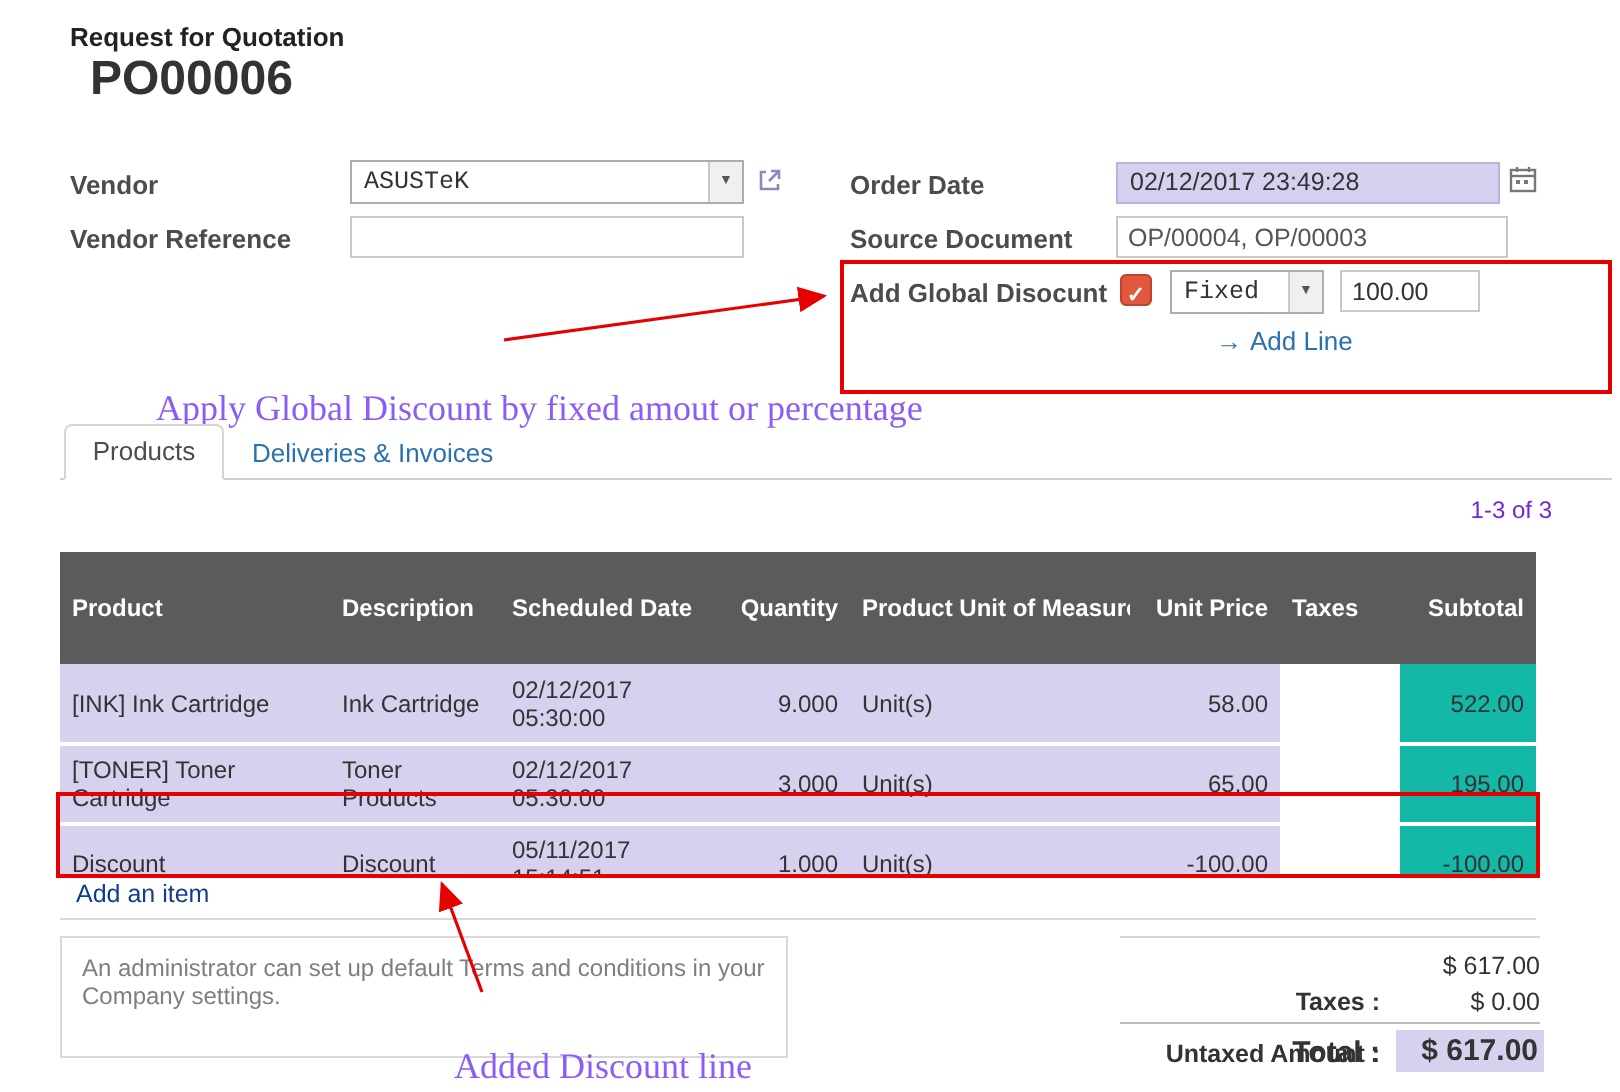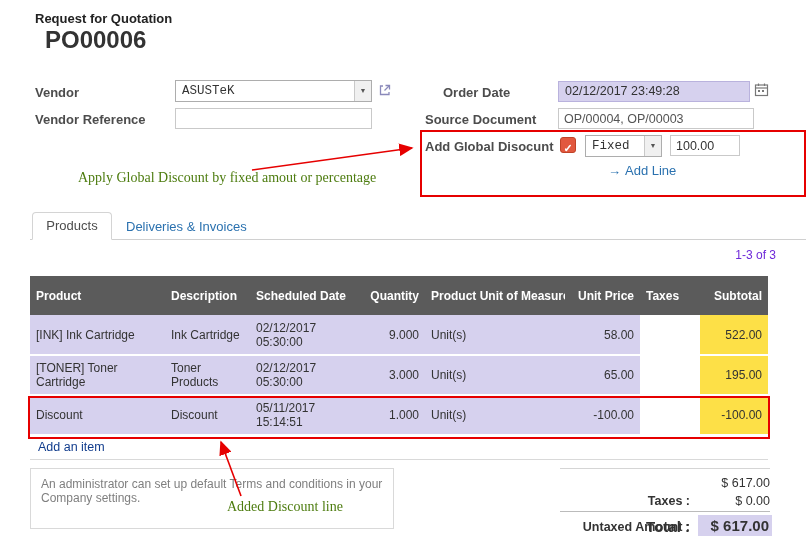--- a/index.html
+++ b/index.html
@@ -26,39 +26,39 @@
   .datefield { background:#d6d1ee; border:1px solid #b9b2dd; height:21px; line-height:19px; font-size:12.5px; color:#333; padding:0 6px; }
 
   
   .gd-checkbox { width:16px; height:16px; background:#e2583e; border:1px solid #c04328; border-radius:3px; text-align:center; }
   .gd-checkbox::after { content:"✓"; color:#fff; font-size:11px; font-weight:bold; line-height:14px; }
 
   .add-line { color:#2a71af; font-size:13px; cursor:pointer; }
   .add-line .arr { font-weight:bold; margin-right:4px; color:#2a71af; }
 
   
-  .annot { font-family:"Liberation Serif", serif; font-size:14px; color:#4d7c0f; }
+  .annot { font-family:"Liberation Serif", serif; font-size:18px; color:#8b5cf6;margin-top:24px; }
   .red-rect { border:2px solid #e60000; pointer-events:none; z-index:55; }
   .overlay { position:absolute; left:0; top:0; z-index:60; pointer-events:none; }
 
   
   .tab-line { left:30px; top:239px; width:776px; height:0; border-top:1px solid #d0d0d0; }
   .tab-products { left:32px; top:212px; width:80px; height:28px; background:#fff; border:1px solid #d4d4d4; border-bottom:1px solid #fff; border-radius:4px 4px 0 0; text-align:center; line-height:26px; font-size:13px; color:#4c4c4c; z-index:2; cursor:pointer; }
   .tab-deliveries { left:126px; top:219px; font-size:13px; color:#2a71af; cursor:pointer; }
 
   .pager { left:690px; top:248px; width:86px; text-align:right; font-size:12px; color:#6d28d9; }
 
   
   .table-wrap { left:30px; top:276px; width:738px; }
   table.lines { width:738px; border-collapse:collapse; table-layout:fixed; }
-  table.lines th { background:#5b5b5b; color:#fff; font-size:12px; font-weight:bold; height:39px; padding:0 6px; text-align:left; white-space:nowrap; overflow:hidden; }
+  table.lines th { background:#5b5b5b; color:#fff; font-size:12px; font-weight:bold; height:56px; padding:0 6px; text-align:left; white-space:nowrap; overflow:hidden; }
   table.lines td { height:40px; font-size:12px; color:#333; padding:2px 6px; vertical-align:middle; background:#d6d1ee; border-bottom:2px solid #fff; }
   table.lines th.num, table.lines td.num { text-align:right; }
   table.lines td.taxes { background:#fff; }
-  table.lines td.subtotal { background:#fde047; }
+  table.lines td.subtotal { background:#14b8a6; }
   .add-item-row { left:30px; top:438px; width:738px; height:21px; background:#fff; }
   .add-item { left:38px; top:440px; font-size:12.5px; color:#123d8d; cursor:pointer; }
   .table-bottom-line { left:30px; top:459px; width:738px; height:0; border-top:1px solid #d9d9d9; }
 
   
   .terms-box { left:30px; top:468px; width:364px; height:61px; border:1px solid #d9d9d9; background:#fff; }
   .terms-text { padding:8px 10px; font-size:12px; color:#7f7f7f; }
 
   .totals-line-top { left:560px; top:468px; width:210px; height:0; border-top:1px solid #d5d5d5; }
   .t-label { width:150px; text-align:right; font-size:12.5px; font-weight:bold; color:#333; }
@@ -85,21 +85,21 @@
   <span class="abs icon-btn" style="left:378px;top:83px;">
     <svg width="14" height="14" viewBox="0 0 14 14">
         <path d="M5 3 H2.5 V11.5 H11 V9" fill="none" stroke="#8a89ba" stroke-width="1.3"></path>
         <path d="M7.5 2.5 H11.5 V6.5" fill="none" stroke="#8a89ba" stroke-width="1.3"></path>
         <line x1="6.5" y1="7.5" x2="11" y2="3" stroke="#8a89ba" stroke-width="1.3"></line>
       </svg>
   </span>
   <div class="abs flabel" style="left:35px;top:112px;">Vendor Reference</div>
   <input class="abs tinput" style="left: 175px; top: 108px; width: 197px;" value="">
 
-  <div class="abs flabel" style="left:443px;top:85px;">Order Date</div>
+  <div class="abs flabel" style="left:425px;top:85px;">Order Date</div>
   <div class="abs datefield" style="left:558px;top:81px;width:192px;">02/12/2017 23:49:28</div>
   <span class="abs icon-btn" style="left:754px;top:82px;">
     <svg width="15" height="15" viewBox="0 0 15 15">
         <rect x="1.5" y="3" width="12" height="10.5" fill="none" stroke="#777" stroke-width="1.2"></rect>
         <line x1="1.5" y1="6" x2="13.5" y2="6" stroke="#777" stroke-width="1.2"></line>
         <line x1="4.5" y1="1.5" x2="4.5" y2="4" stroke="#777" stroke-width="1.2"></line>
         <line x1="10.5" y1="1.5" x2="10.5" y2="4" stroke="#777" stroke-width="1.2"></line>
         <rect x="4" y="8" width="2" height="2" fill="#777"></rect>
         <rect x="8" y="8" width="2" height="2" fill="#777"></rect>
       </svg>

